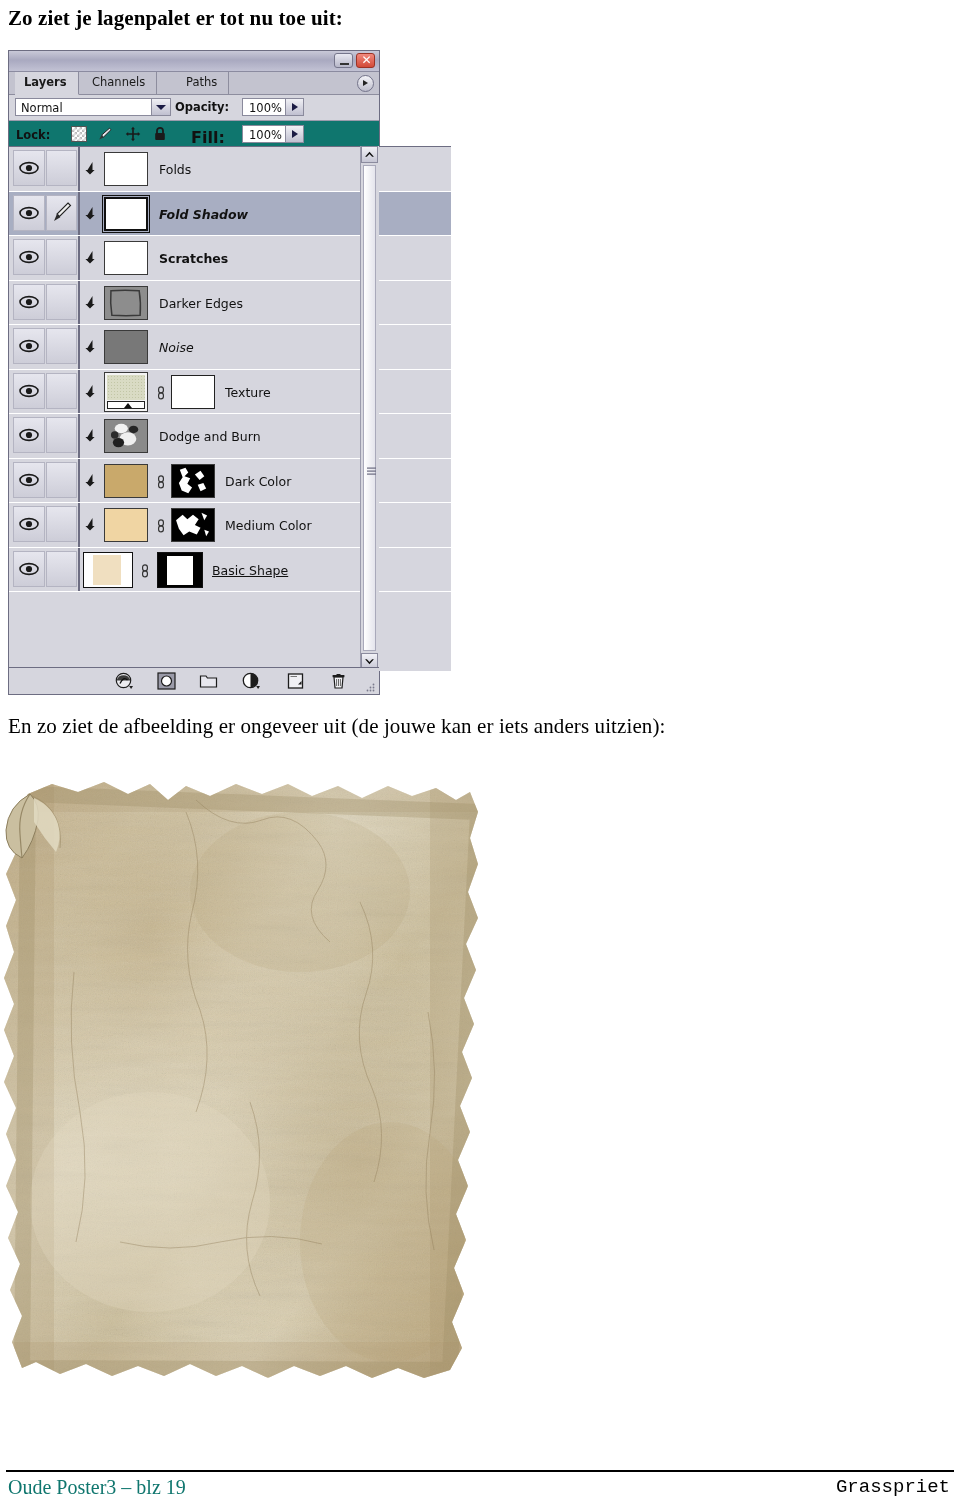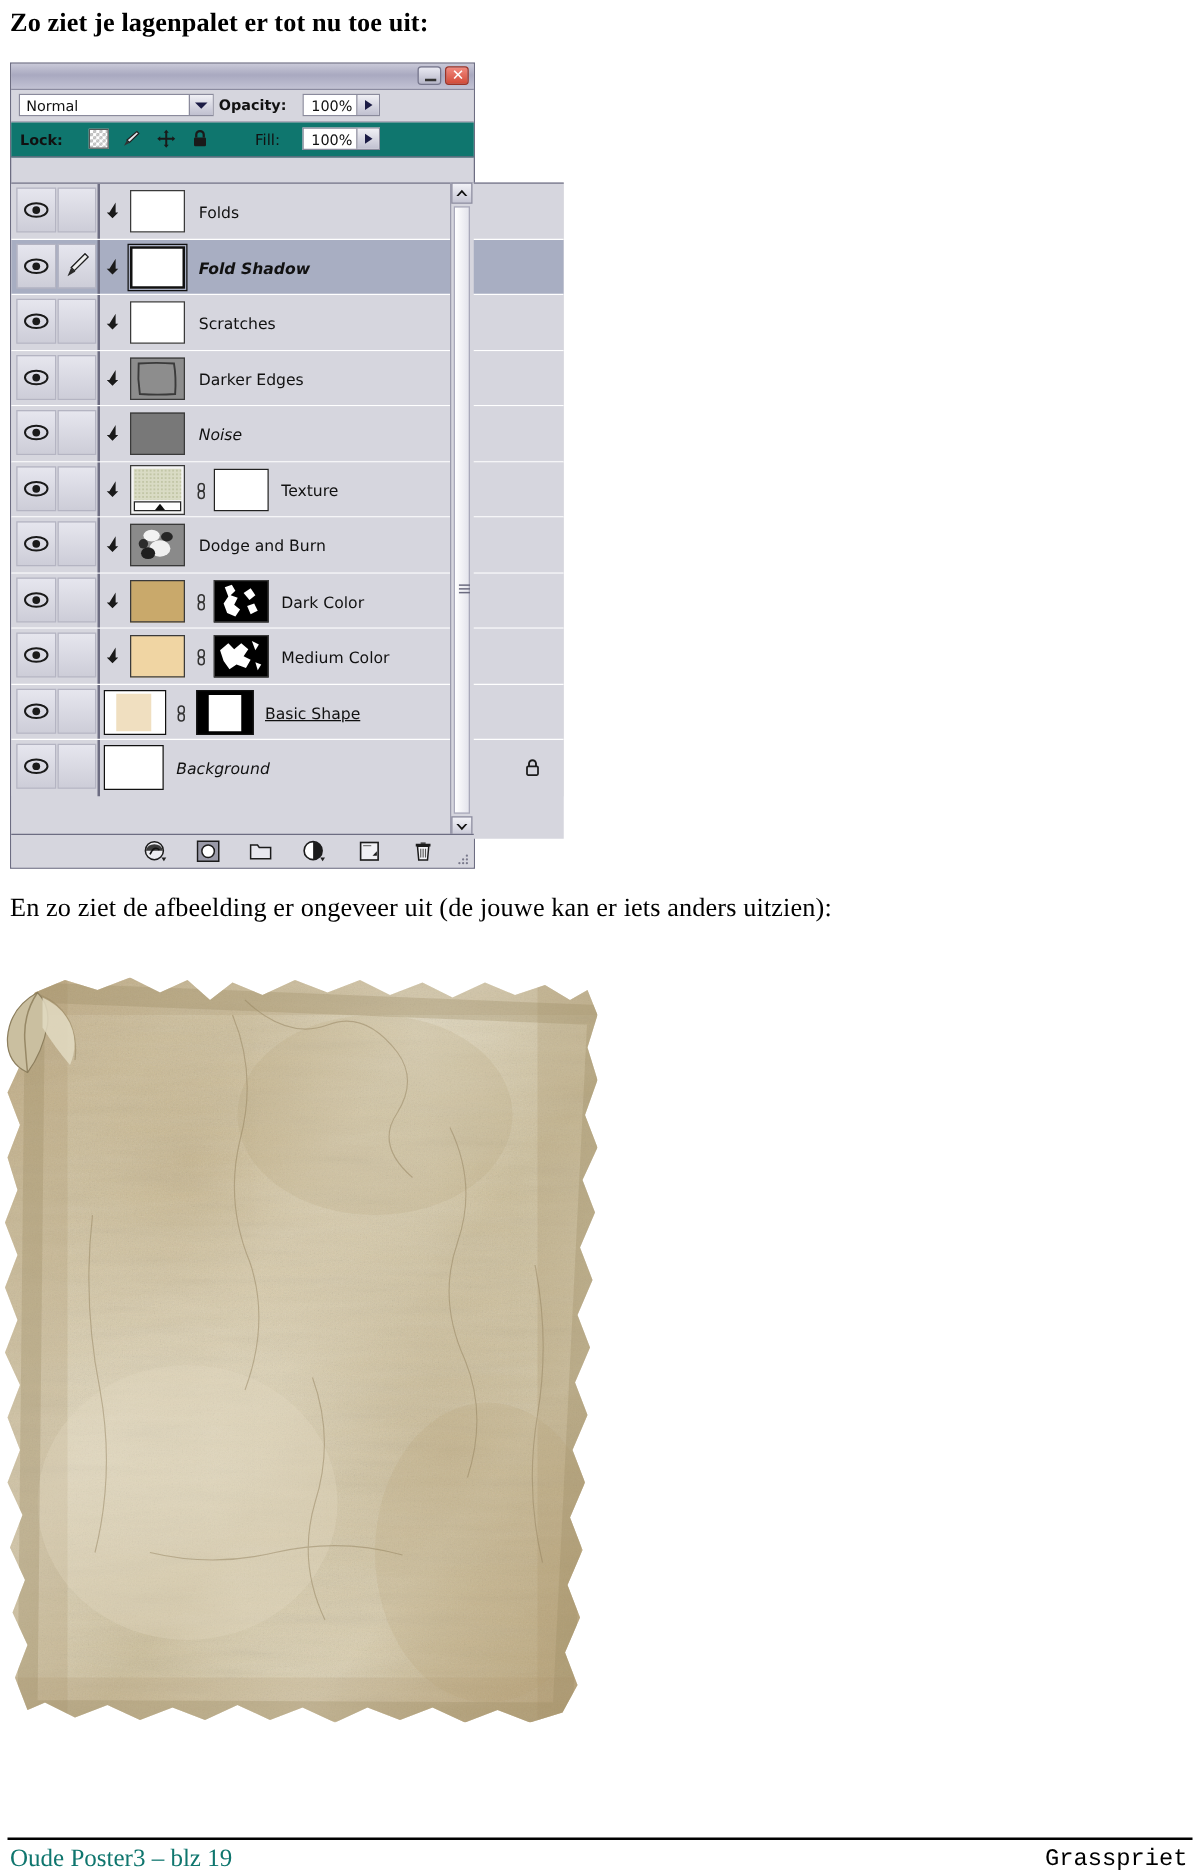--- a/index.html
+++ b/index.html
@@ -80,21 +80,21 @@
   #opacity-box{left:233px;top:3px;}
 
   
   .ps-row-lock{height:27px;background:#0f766e;border-bottom:1px solid #6d6d82;position:relative;}
   .lock-label{position:absolute;left:7px;top:7px;font-size:11.5px;font-weight:bold;}
   .lock-icon{position:absolute;top:5px;width:16px;height:16px;}
   #lock-transparent{left:62px;}
   #lock-image{left:88px;}
   #lock-position{left:116px;}
   #lock-all{left:143px;}
-  .fill-label{position:absolute;left:195px;top:7px;font-size:12px;font-weight:normal;}
+  .fill-label{position:absolute;left:182px;top:7px;font-size:16px;font-weight:bold;}
   #fill-box{left:233px;top:4px;}
 
   
   .checker{
     background-image:
       linear-gradient(45deg,#c9c9c9 25%,transparent 25%,transparent 75%,#c9c9c9 75%),
       linear-gradient(45deg,#c9c9c9 25%,transparent 25%,transparent 75%,#c9c9c9 75%);
     background-size:8px 8px;background-position:0 0,4px 4px;background-color:#fff;
   }
   .checker-sm{
@@ -170,20 +170,34 @@
 
   <div class="ps-titlebar">
     <div class="win-btn win-min">
       <div class="glyph"></div>
     </div>
     <div class="win-btn win-close">
       <div class="glyph">✕</div>
     </div>
   </div>
 
+  <div class="ps-tabstrip">
+    <div class="ps-tab active" style="left:6px;">
+      <span>Layers</span>
+    </div>
+    <div class="ps-tab" style="left:74px;">
+      <span>Channels</span>
+    </div>
+    <div class="ps-tab" style="left:168px;">
+      <span>Paths</span>
+    </div>
+    <div class="tab-menu-btn">
+      <div class="arrow"></div>
+    </div>
+  </div>
 
   <div class="ps-row-opts">
     <div class="blend-select">
       <span class="val">Normal</span>
       <span class="drop">
         <span class="chev"></span>
       </span>
     </div>
     <span class="opacity-label">Opacity:</span>
     <div class="num-box" id="opacity-box">
@@ -269,21 +283,21 @@
           <ellipse cx="15" cy="17" rx="9" ry="5.4" fill="none" stroke="#1a1a1a" stroke-width="1.6"></ellipse>
           <circle cx="15" cy="17" r="3.1" fill="#1a1a1a"></circle>
         </svg>
       </div>
       <div class="cell-link"></div>
       <div class="col-sep"></div>
       <svg class="indent-arrow" viewBox="0 0 13 14">
         <path d="M9.5 1 L9.5 9 L11.6 9 L7 13.5 L2.4 9 L4.5 9" fill="#1a1a1a"></path>
       </svg>
       <div class="thumb checker" style="left:95px;width:44px;height:34px;"></div>
-      <span class="layer-name" style="left:150px;top:15px;">Scratches</span>
+      <span class="layer-name" style="left:150px;top:15px;font-weight:bold;">Scratches</span>
     </div>
 
     <div class="layer-row">
       <div class="cell-eye">
         <svg viewBox="0 0 30 34" style="width:100%;height:100%">
           <ellipse cx="15" cy="17" rx="9" ry="5.4" fill="none" stroke="#1a1a1a" stroke-width="1.6"></ellipse>
           <circle cx="15" cy="17" r="3.1" fill="#1a1a1a"></circle>
         </svg>
       </div>
       <div class="cell-link"></div>
@@ -435,36 +449,20 @@
       <svg class="mask-link" style="left:131px;" viewBox="0 0 10 14">
         <rect x="2.6" y="0.8" width="4.8" height="6" rx="2.4" fill="none" stroke="#333" stroke-width="1.2"></rect>
         <rect x="2.6" y="6.8" width="4.8" height="6" rx="2.4" fill="none" stroke="#333" stroke-width="1.2"></rect>
       </svg>
       <div class="thumb" style="left:148px;width:46px;height:36px;top:4px;background:#000;border:1px solid #111;">
         <div style="position:absolute;left:9px;top:3px;width:26px;height:29px;background:#fff;"></div>
       </div>
       <span class="layer-name" style="left:203px;top:15px;text-decoration:underline;">Basic Shape</span>
     </div>
 
-    <div class="layer-row" style="border-bottom:none;">
-      <div class="cell-eye">
-        <svg viewBox="0 0 30 34" style="width:100%;height:100%">
-          <ellipse cx="15" cy="17" rx="9" ry="5.4" fill="none" stroke="#1a1a1a" stroke-width="1.6"></ellipse>
-          <circle cx="15" cy="17" r="3.1" fill="#1a1a1a"></circle>
-        </svg>
-      </div>
-      <div class="cell-link"></div>
-      <div class="col-sep"></div>
-      <div class="thumb" style="left:74px;width:48px;height:36px;top:4px;background:#fff;border:1.5px solid #111;"></div>
-      <span class="layer-name" style="left:132px;top:15px;font-style:italic;">Background</span>
-      <svg style="position:absolute;right:18px;top:14px;width:14px;height:16px;" viewBox="0 0 14 16">
-        <path d="M4.2 7 L4.2 5 A2.8 2.8 0 0 1 9.8 5 L9.8 7" fill="none" stroke="#1a1a1a" stroke-width="1.5"></path>
-        <rect x="2.6" y="7" width="8.8" height="7" rx="1" fill="#d6d6de" stroke="#1a1a1a" stroke-width="1.4"></rect>
-      </svg>
-    </div>
   </div>
 
   <div id="list-scrollbar">
     <div class="sb-btn" id="sb-up">
       <svg viewBox="0 0 17 17" style="width:100%;height:100%">
         <path d="M3.5 11 L8.5 5.5 L13.5 11 L11.5 11 L8.5 8 L5.5 11 Z" fill="#111"></path>
       </svg>
     </div>
     <div class="sb-track">
       <div class="sb-grip">

